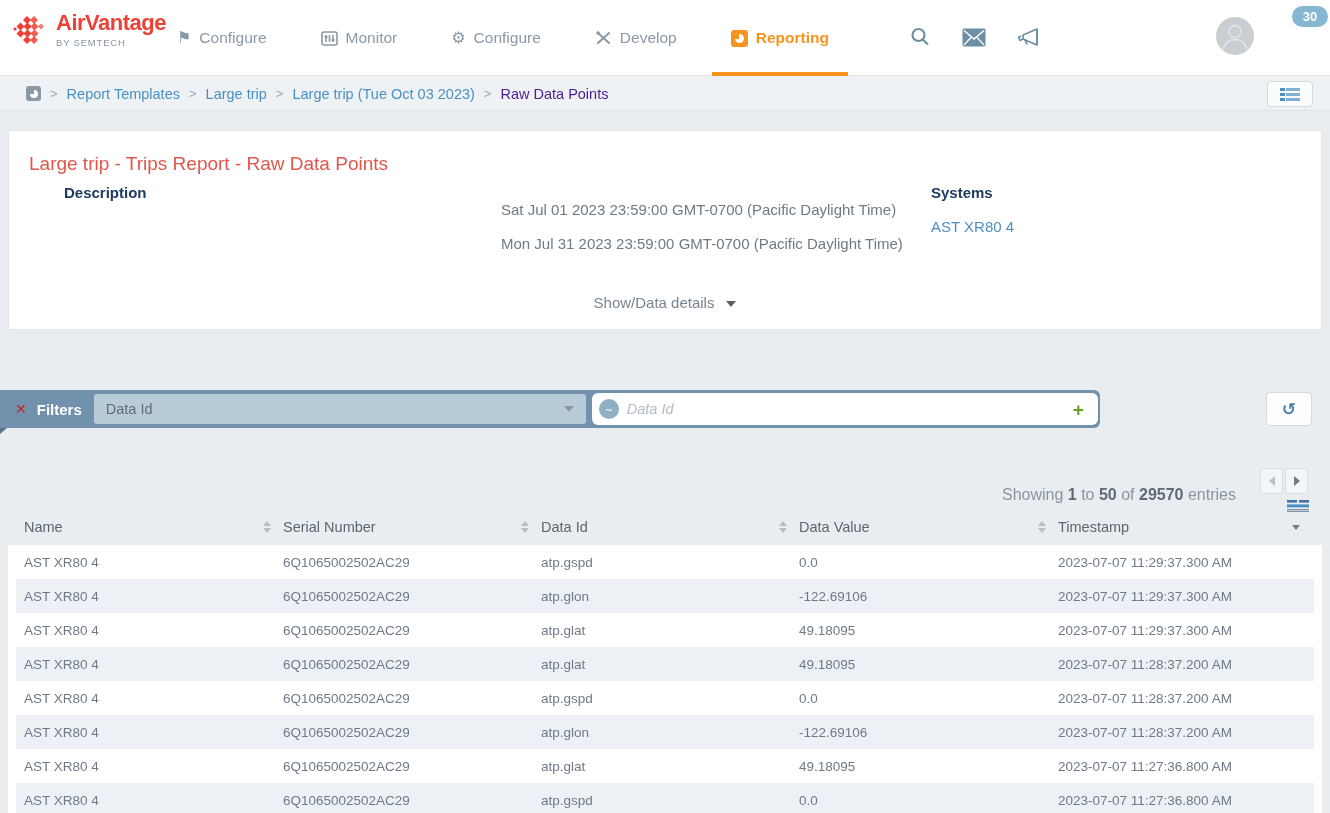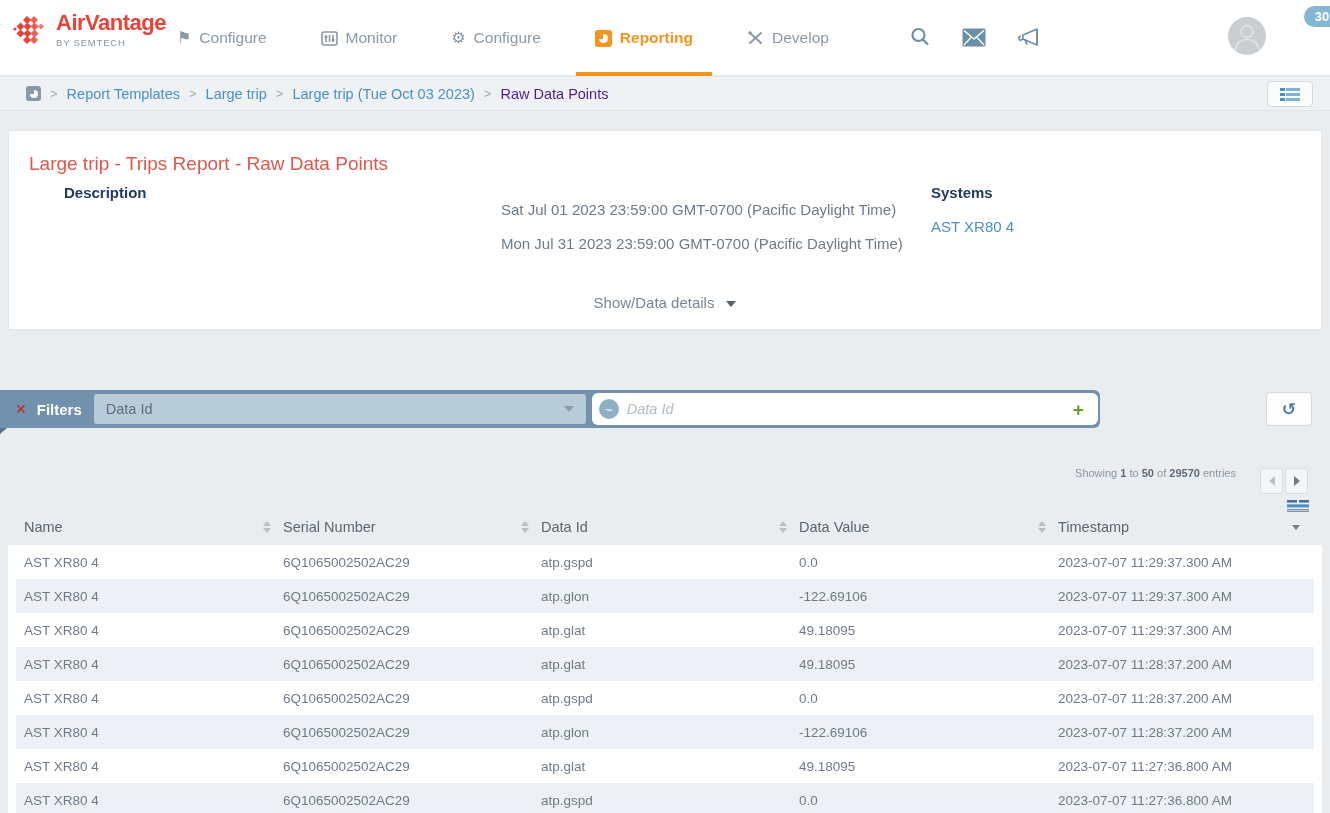--- a/index.html
+++ b/index.html
@@ -22,21 +22,21 @@
   .nav-item.active::after { content:""; position:absolute; left:8px; right:8px; bottom:0;
     height:4px; background:#f7941e; }
   .clock-badge { width:17px; height:17px; border-radius:3px; background:#f7941e;
     display:flex; align-items:center; justify-content:center; }
   .clock-badge .pie { width:9px; height:9px; border-radius:50%;
     background:conic-gradient(#fff 0 270deg, rgba(255,255,255,0) 270deg 360deg); }
   .clock-badge.gray { background:#8a99a8; width:15px; height:15px; }
   .clock-badge.gray .pie { width:8px; height:8px; }
   .nav-icons { position:absolute; left:905px; top:22px; display:flex; gap:24px; align-items:center; }
   .icon-btn { width:30px; height:30px; display:flex; align-items:center; justify-content:center; cursor:pointer; }
-  .profile { position:absolute; right:4px; top:14px; display:flex; align-items:center; gap:16px; }
+  .profile { position:absolute; right:16px; top:14px; display:flex; align-items:center; gap:16px; }
   .burger { position:relative; width:44px; height:44px; padding-top:10px; cursor:pointer; }
   .burger .bar { width:38px; height:3px; background:#c6ccd1; margin:0 0 7px 0; border-radius:1px; }
   .notif-badge { position:absolute; top:-8px; right:-14px; min-width:36px; height:21px;
     background:#85b7d3; color:#fff; font-size:13px; font-weight:bold; border-radius:11px;
     display:flex; align-items:center; justify-content:center; padding:0 8px; }
   
   #breadcrumb-bar { position:absolute; top:77px; left:0; width:1330px; height:34px;
     background:#eff2f4; border-bottom:1px solid #e0e4e7; display:flex; align-items:center; padding-left:26px; }
   .crumb-sep { color:#9aa7b0; font-size:13px; margin:0 9px; }
   .crumb-link { color:#4a90c4; font-size:14.5px; cursor:pointer; text-decoration:none; }
@@ -75,21 +75,21 @@
     font-size:13px; display:flex; align-items:center; justify-content:center; margin:0 8px 0 7px; flex:none; cursor:pointer;}
   .filter-input { flex:1; border:none; outline:none; font-size:14.5px; font-style:italic;
     color:#6e7a85; background:transparent; font-family:"Liberation Sans","DejaVu Sans",sans-serif; }
   .filter-input::placeholder { color:#b3bcc4; font-style:italic; }
   .add-filter { color:#6aa121; font-size:19px; font-weight:bold; margin:0 14px; cursor:pointer; line-height:1; }
   .reset-button { position:absolute; top:392px; right:18px; width:46px; height:34px; background:#fdfdfd;
     border:1px solid #d4d9dd; border-radius:4px; display:flex; align-items:center; justify-content:center;
     color:#4a7fa5; font-size:17px; font-weight:bold; cursor:pointer; }
   
   #table-section { position:absolute; top:443px; left:8px; width:1314px; bottom:0; }
-  .showing-row { position:absolute; top:24px; right:86px; font-size:11px; color:#8a95a0; }
+  .showing-row { position:absolute; top:43px; right:86px; font-size:16px; color:#8a95a0; }
   .showing-row b { color:#5f6a75; }
   .pager { position:absolute; top:25px; right:14px; display:flex; gap:2px; }
   .page-btn { width:23px; height:26px; background:#f3f5f6; border:1px solid #d8dde1; border-radius:3px;
     display:flex; align-items:center; justify-content:center; cursor:pointer; }
   .tri-left { width:0; height:0; border-top:5px solid transparent; border-bottom:5px solid transparent;
     border-right:6px solid #b9c1c8; }
   .tri-right { width:0; height:0; border-top:5px solid transparent; border-bottom:5px solid transparent;
     border-left:6px solid #6e7a85; }
   .col-config-icon { position:absolute; top:57px; right:13px; cursor:pointer; }
   .thead { position:absolute; top:66px; left:0; right:0; height:36px; display:grid;
@@ -153,35 +153,35 @@
           <line x1="3.6" y1="6" x2="6.4" y2="6" stroke-width="2"></line>
             <line x1="10.6" y1="9" x2="13.4" y2="9" stroke-width="2"></line>
         </svg>
       </span>
       <span>Monitor</span>
     </div>
     <div class="nav-item">
       <span class="glyph">⚙</span>
       <span>Configure</span>
     </div>
-    <div class="nav-item active">
-      <span class="clock-badge">
-          <span class="pie"></span>
-        </span>
-      <span>Reporting</span>
-    </div>
     <div class="nav-item">
       <span>
         <svg width="17" height="16" viewBox="0 0 17 16" fill="none" stroke="#8a99a8" stroke-width="2" stroke-linecap="round">
           <line x1="3" y1="3" x2="14" y2="13"></line>
             <line x1="14" y1="3" x2="3" y2="13"></line>
           <circle cx="3" cy="3" r="1.8" fill="#8a99a8" stroke="none"></circle>
         </svg>
       </span>
       <span>Develop</span>
+    </div>
+    <div class="nav-item active">
+      <span class="clock-badge">
+          <span class="pie"></span>
+        </span>
+      <span>Reporting</span>
     </div>
   </div>
 
   <div class="nav-icons">
     <span class="icon-btn">
       <svg width="22" height="22" viewBox="0 0 22 22" fill="none" stroke="#6b8fa3" stroke-width="2.2">
         <circle cx="9.5" cy="9" r="6"></circle>
           <line x1="13.8" y1="13.5" x2="19" y2="18.5"></line>
       </svg>
     </span>

